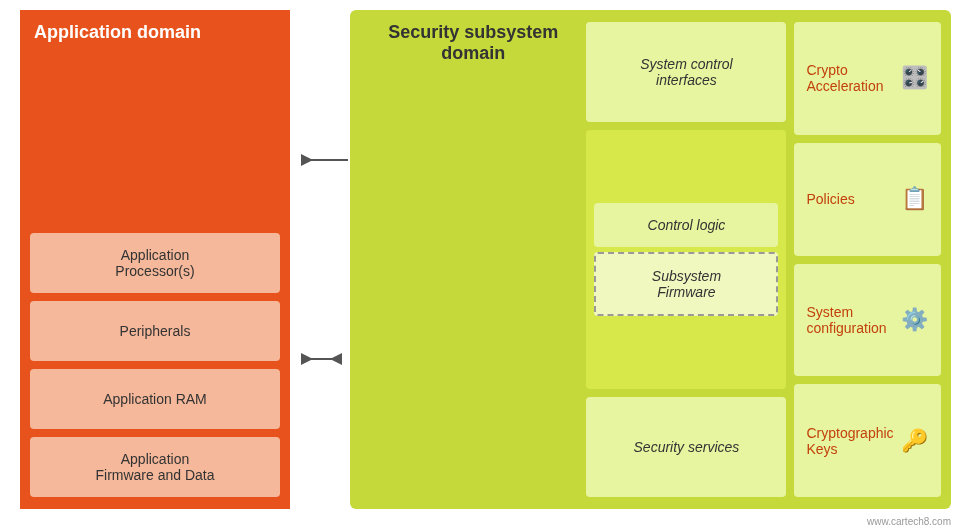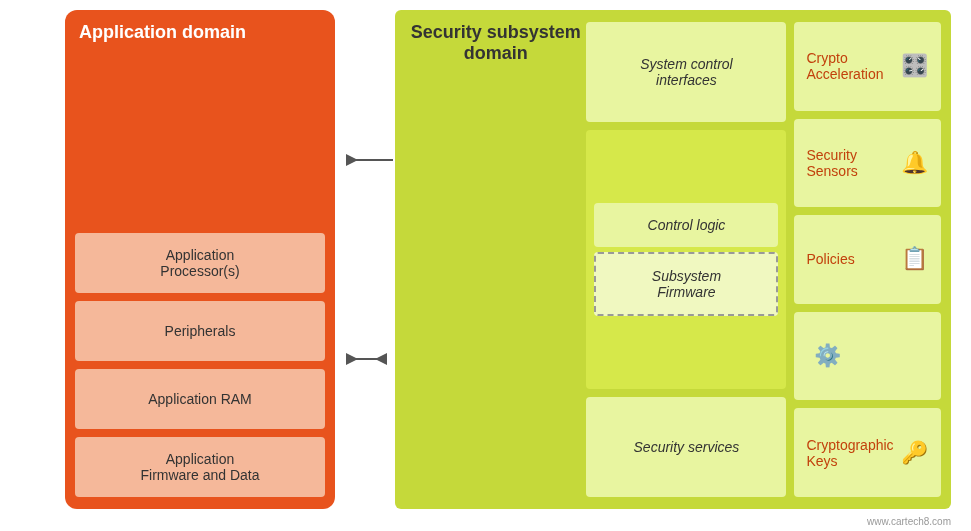--- a/index.html
+++ b/index.html
@@ -9,28 +9,27 @@
       width: 971px;
       height: 531px;
       overflow: hidden;
       display: flex;
       flex-direction: column;
     }
 
     
     .app-domain {
       background: #e8531d;
-      border-radius: 12px;
+      border-radius: 0;
       padding: 12px 10px;
       width: 270px;
       flex-shrink: 0;
       display: flex;
       flex-direction: column;
       gap: 0;
-      margin-left: 45px;
     }
 
     .app-domain-title {
       color: #fff;
       font-weight: bold;
       font-size: 18px;
       text-align: left;
       margin-bottom: 10px;
       padding: 0 4px;
     }
@@ -241,28 +240,25 @@
           Security services
         </div>
       </div>
 
       <div class="right-col">
         <div class="right-item">
           <span class="right-item-text">Crypto<br>Acceleration</span>
           <span class="icon">🎛️</span>
         </div>
         <div class="right-item">
-          <span class="right-item-text">Security<br>Sensors</span>
-          <span class="icon">🔔</span>
-        </div>
-        <div class="right-item">
           <span class="right-item-text">Policies</span>
           <span class="icon">📋</span>
         </div>
         <div class="right-item">
+          <span class="right-item-text">System<br>configuration</span>
           <span class="icon">⚙️</span>
         </div>
         <div class="right-item">
           <span class="right-item-text">Cryptographic<br>Keys</span>
           <span class="icon">🔑</span>
         </div>
       </div>
 
     </div>
   </div>

